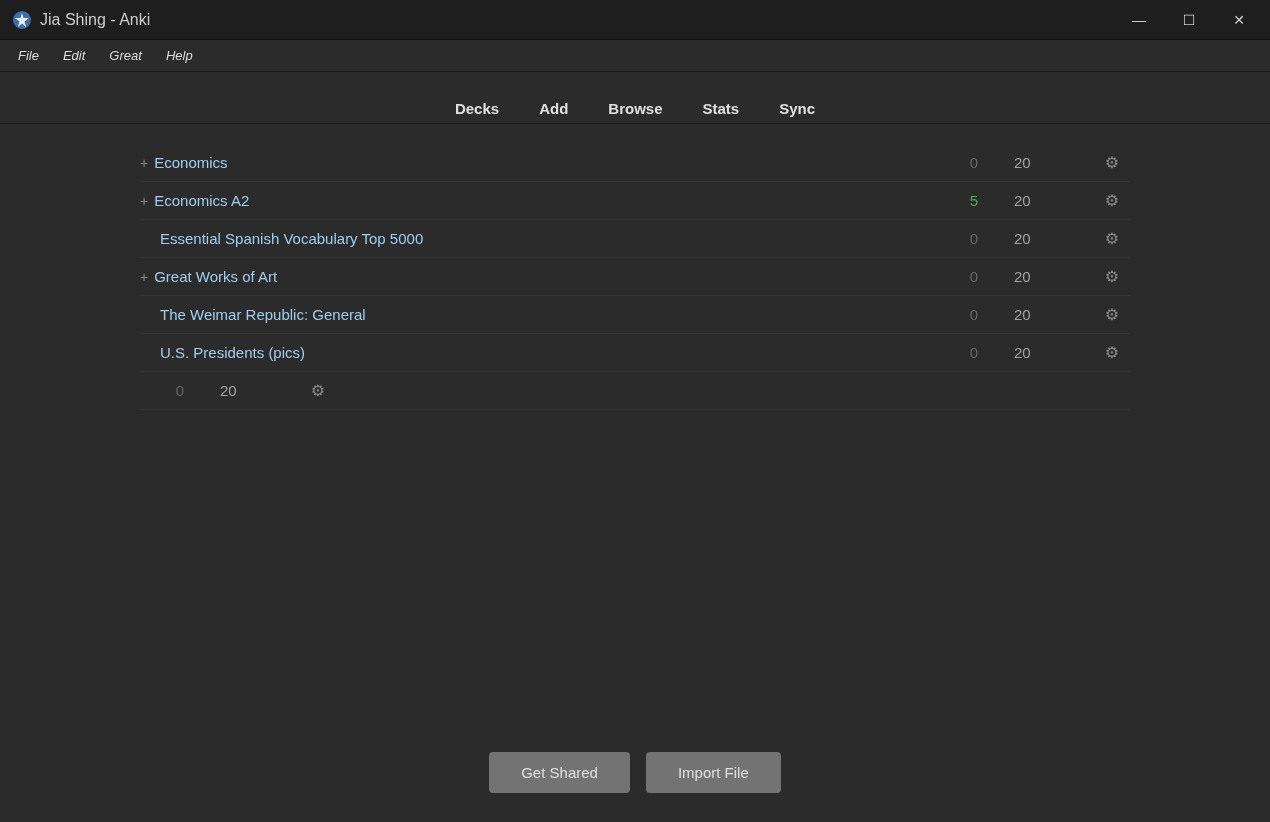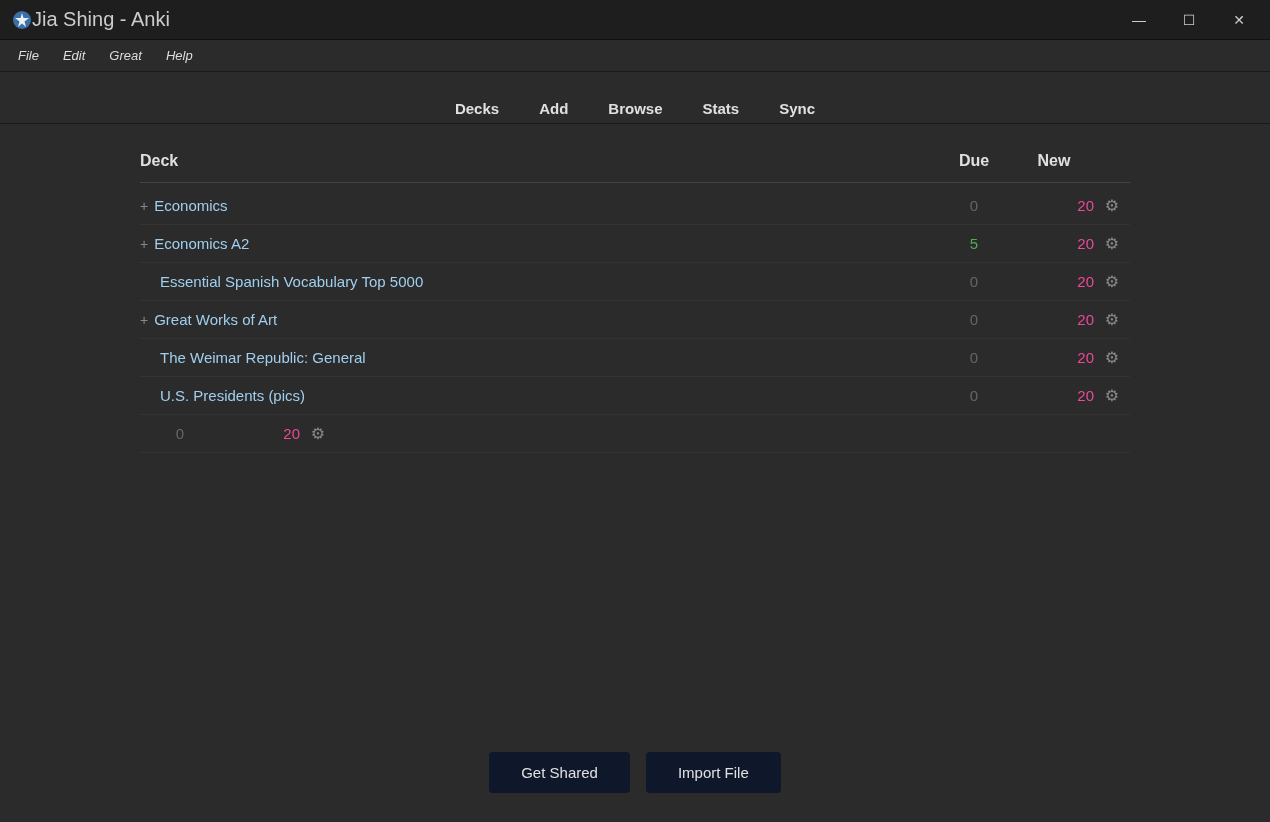--- a/index.html
+++ b/index.html
@@ -20,21 +20,22 @@
       background: #1e1e1e;
       display: flex;
       align-items: center;
       justify-content: space-between;
       padding: 0 8px 0 12px;
       border-bottom: 1px solid #111;
     }
     #title-left {
       display: flex;
       align-items: center;
-      font-size: 20px;
+      gap: 8px;
+      font-size: 16px;
       color: #ccc;
     }
     #app-icon {
       width: 20px;
       height: 20px;
     }
     #title-controls {
       display: flex;
       align-items: center;
       gap: 4px;
@@ -134,23 +135,23 @@
     }
     .deck-due {
       width: 80px;
       text-align: center;
       font-size: 15px;
     }
     .deck-due.zero { color: #666; }
     .deck-due.nonzero { color: #4caf50; }
     .deck-new {
       width: 80px;
-      text-align: right;
-      font-size: 15px;
-      color: #ec4899;
+      text-align: left;
+      font-size: 15px;
+      color: #a3a3a3;
     }
     .deck-gear {
       width: 36px;
       text-align: center;
       color: #888;
       font-size: 16px;
       cursor: pointer;
     }
 
     
@@ -170,21 +171,21 @@
       height: 100px;
       display: flex;
       align-items: center;
       justify-content: center;
       gap: 0;
       background: #2b2b2b;
     }
 
     .bottom-btn {
       padding: 12px 32px;
-      background: #0f172a;
+      background: #737373;
       border: none;
       color: #e0e0e0;
       font-size: 15px;
       cursor: pointer;
       border-radius: 4px;
       margin: 0 8px;
     }
 
     .bottom-btn.create-deck {
       background: #4a4a4a;
@@ -225,26 +226,20 @@
 <div id="toolbar">
   <button class="toolbar-btn">Decks</button>
   <button class="toolbar-btn">Add</button>
   <button class="toolbar-btn">Browse</button>
   <button class="toolbar-btn">Stats</button>
   <button class="toolbar-btn">Sync</button>
 </div>
 
 <div id="main">
 
-  <div id="deck-header">
-    <div class="col-deck">Deck</div>
-    <div class="col-due">Due</div>
-    <div class="col-new">New</div>
-    <div class="col-gear"></div>
-  </div>
 
   <div id="deck-list">
 
     <div class="deck-row">
       <div class="deck-name">
         <span class="prefix">+</span>
         <span>Economics</span>
       </div>
       <div class="deck-due zero">0</div>
       <div class="deck-new">20</div>

